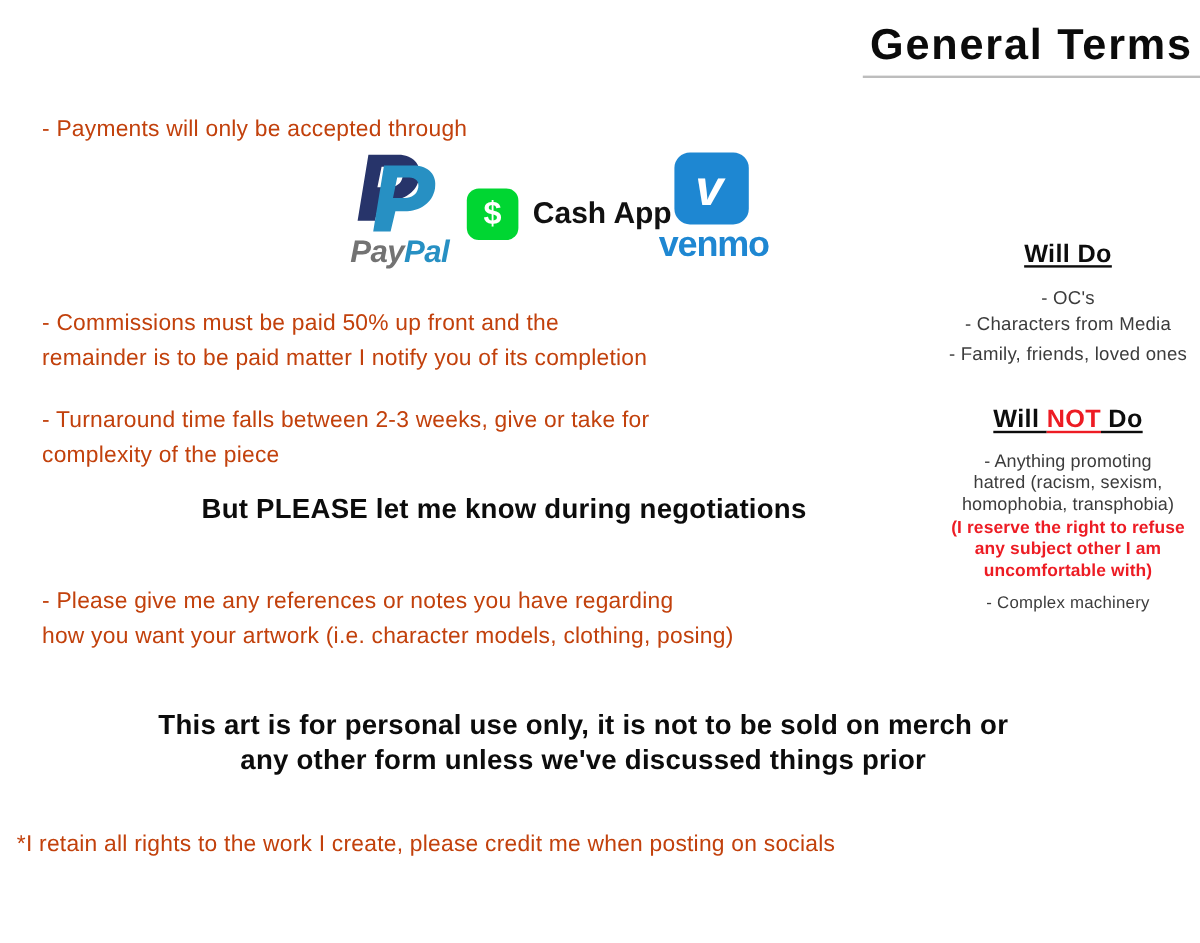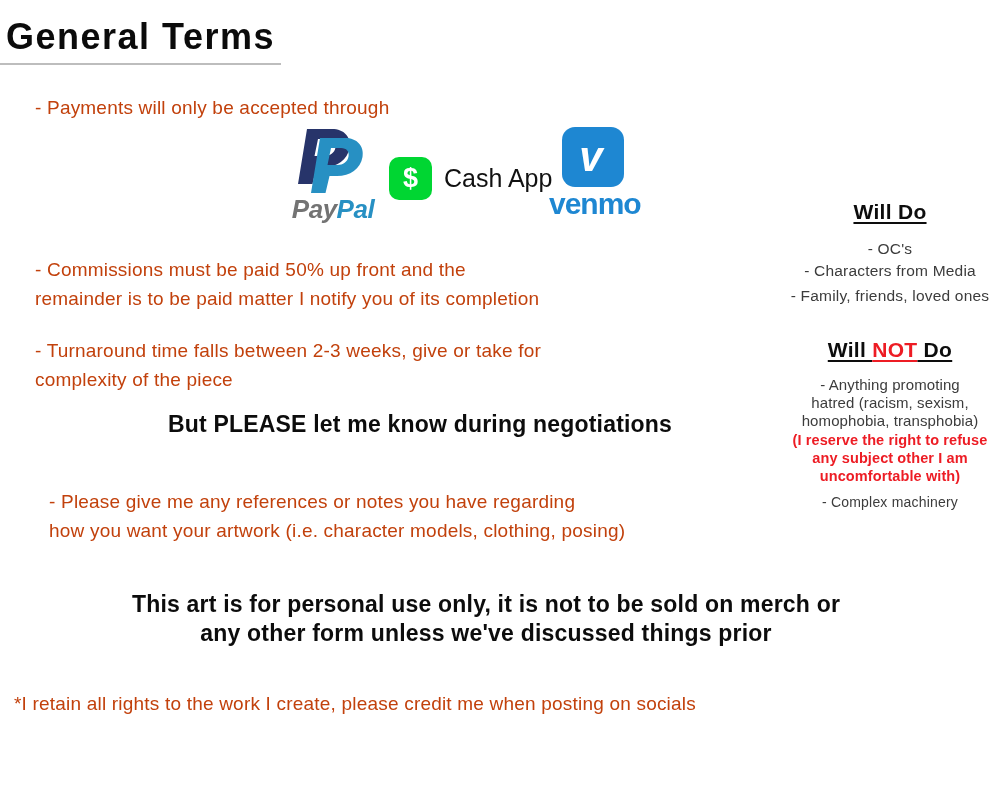--- a/index.html
+++ b/index.html
@@ -11,21 +11,21 @@
     background: #ffffff;
     font-family: "Liberation Sans", sans-serif;
     color: #3a3a3a;
     overflow: hidden;
   }
   
   .title-wrap {
     position: absolute;
     top: 16px; left: 0;
     width: 1000px;
-    text-align: left;
+    text-align: right;
   }
   .title {
     display: inline-block;
     font-size: 36px;
     font-weight: 800;
     letter-spacing: 1.5px;
     color: #0b0b0b;
     padding: 0 6px 5px 6px;
     border-bottom: 2px solid #bdbdbd;
   }
@@ -33,21 +33,21 @@
   .para {
     position: absolute;
     font-size: 19px;
     line-height: 29px;
     letter-spacing: 0.2px;
     color: #c2410c;
   }
   .p-payments   { left: 35px; top: 93px; }
   .p-commission { left: 35px; top: 255px; width: 720px; }
   .p-turnaround { left: 35px; top: 336px; width: 740px; }
-  .p-references { left: 35px; top: 487px; width: 770px; margin-left: 14px; }
+  .p-references { left: 35px; top: 487px; width: 770px; }
   .notice {
     position: absolute;
     text-align: center;
     font-weight: 700;
     color: #0c0c0c;
     font-size: 23px;
     line-height: 29px;
     letter-spacing: 0.2px;
   }
   .n-timeframe { left: 35px; top: 410px; width: 770px; }
@@ -73,21 +73,21 @@
   }
   .cashapp-square {
     width: 43px; height: 43px; border-radius: 10px;
     background: #00D632;
     display: flex; align-items: center; justify-content: center;
   }
   .cashapp-symbol {
     color: #ffffff; font-size: 27px; font-weight: 800; line-height: 1;
   }
   .cashapp-label {
-    font-size: 25px; font-weight: 400; color: #111111; letter-spacing: 0px;
+    font-size: 25px; font-weight: 700; color: #111111; letter-spacing: 0px;
   }
 
   .venmo-block {
     position: absolute; left: 549px; top: 127px; width: 88px;
     text-align: center;
   }
   .venmo-square {
     width: 62px; height: 60px; border-radius: 13px;
     background: #1E87D2; margin: 0 auto;
     display: flex; align-items: center; justify-content: center;

